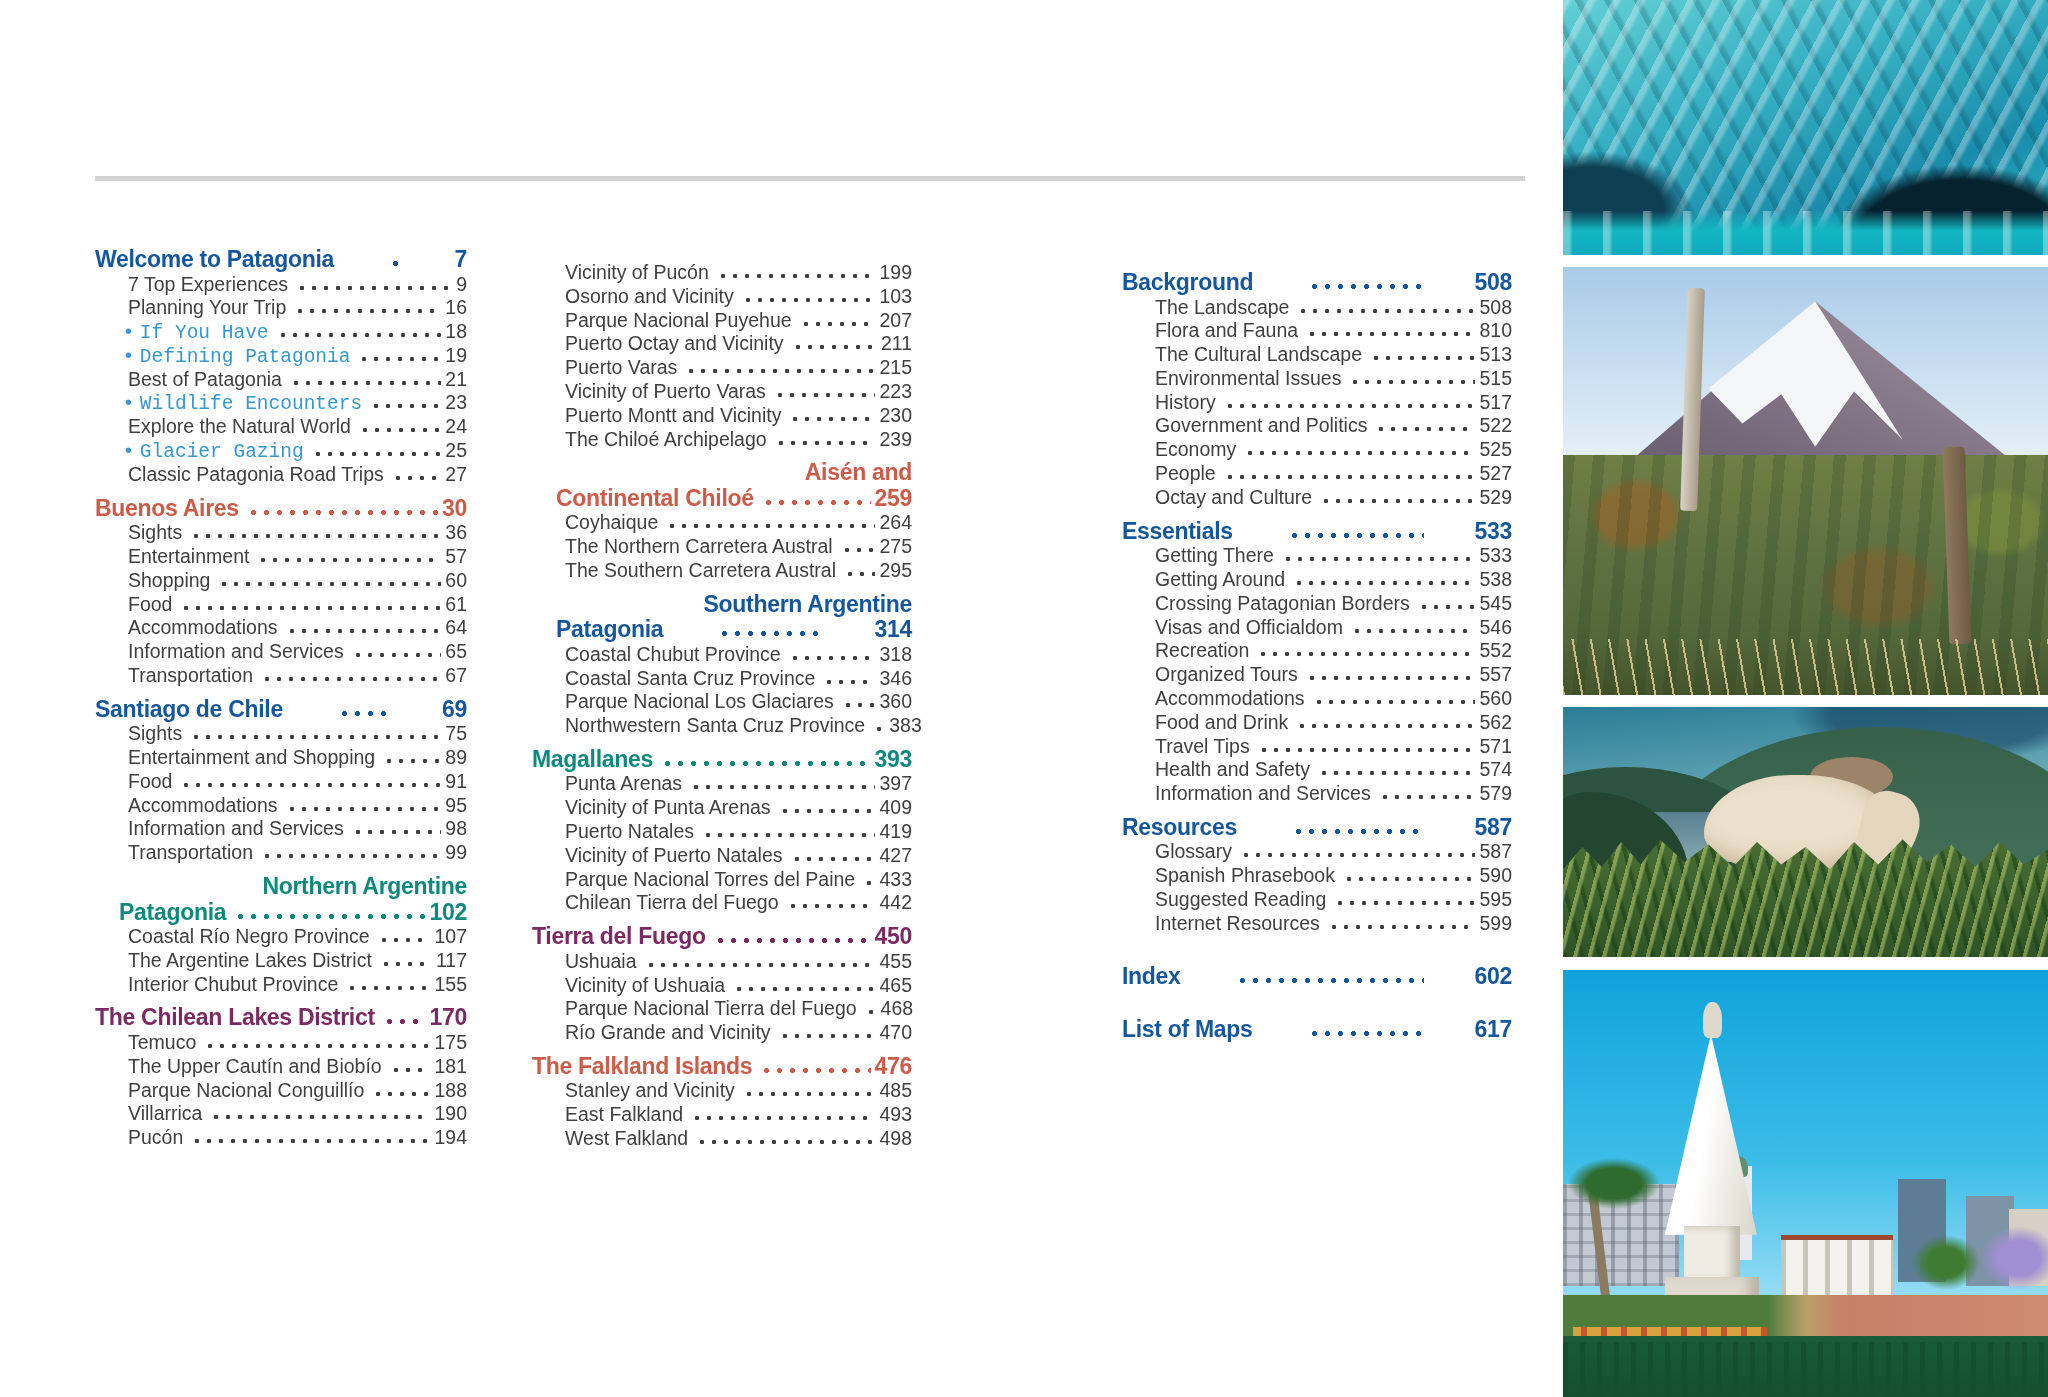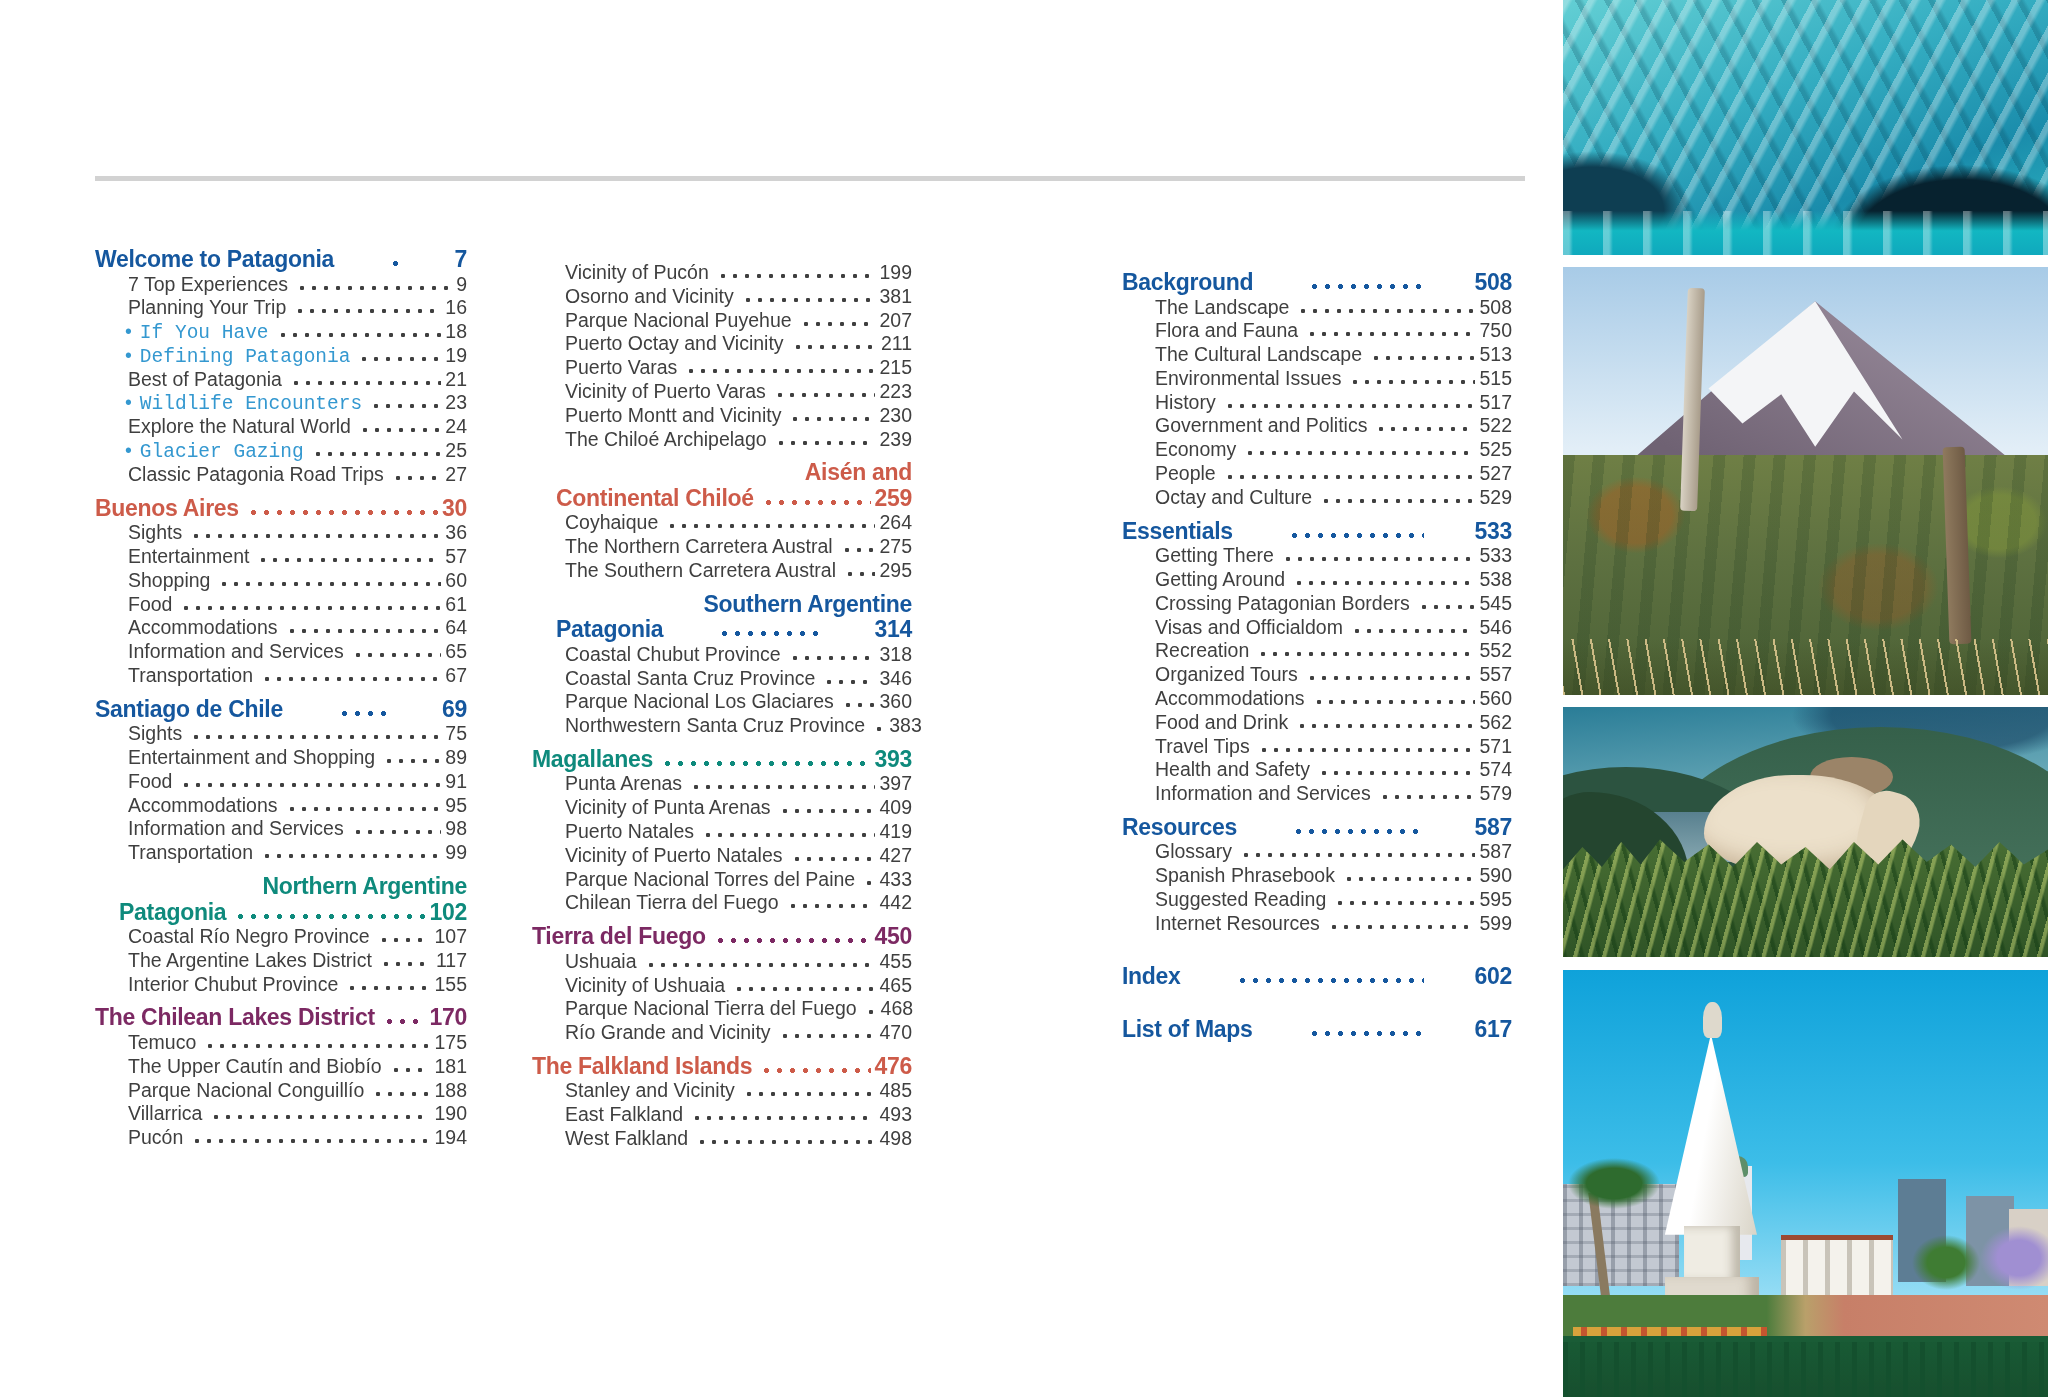--- a/index.html
+++ b/index.html
@@ -337,21 +337,21 @@
     </div>
   <div class="col" data-col="1">
       <div class="row it">
         <span class="lbl">Vicinity of Pucón</span>
         <span class="dots"></span>
         <span class="pg">199</span>
       </div>
       <div class="row it">
         <span class="lbl">Osorno and Vicinity</span>
         <span class="dots"></span>
-        <span class="pg">381</span>
+        <span class="pg">103</span>
       </div>
       <div class="row it">
         <span class="lbl">Parque Nacional Puyehue</span>
         <span class="dots"></span>
         <span class="pg">207</span>
       </div>
       <div class="row it">
         <span class="lbl">Puerto Octay and Vicinity</span>
         <span class="dots"></span>
         <span class="pg">211</span>
@@ -515,21 +515,21 @@
         <span class="pg">508</span>
       </div>
       <div class="row it">
         <span class="lbl">The Landscape</span>
         <span class="dots"></span>
         <span class="pg">508</span>
       </div>
       <div class="row it">
         <span class="lbl">Flora and Fauna</span>
         <span class="dots"></span>
-        <span class="pg">750</span>
+        <span class="pg">810</span>
       </div>
       <div class="row it">
         <span class="lbl">The Cultural Landscape</span>
         <span class="dots"></span>
         <span class="pg">513</span>
       </div>
       <div class="row it">
         <span class="lbl">Environmental Issues</span>
         <span class="dots"></span>
         <span class="pg">515</span>

